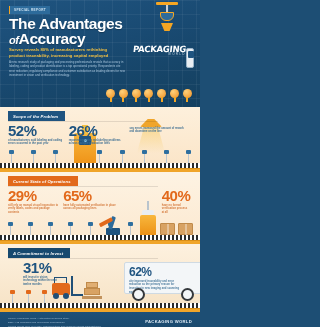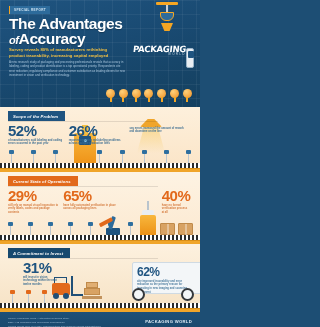--- a/index.html
+++ b/index.html
@@ -164,21 +164,21 @@
   .fl-fork { position: absolute; left: 20px; bottom: 3px; width: 11px; height: 1.6px; background: #1f4f77; }
   .fl-w1 { position: absolute; left: 1px; bottom: 0; width: 6px; height: 6px; background: #1f4f77; border-radius: 50%; }
   .fl-w2 { position: absolute; left: 11px; bottom: 0; width: 6px; height: 6px; background: #1f4f77; border-radius: 50%; }
   .pallet { position: absolute; left: 82px; bottom: 13px; width: 20px; height: 18px; z-index: 5; }
   .pallet .b1 { position: absolute; left: 2px; bottom: 4px; width: 16px; height: 7px; background: #d8a263; border: .6px solid #c08a4a; }
   .pallet .b2 { position: absolute; left: 4px; bottom: 11px; width: 12px; height: 6px; background: #e0ae72; border: .6px solid #c08a4a; }
   .pallet .base { position: absolute; left: 0; bottom: 0; width: 20px; height: 3px; background: #c2925c; }
 
   
   .truck { position: absolute; right: 2px; bottom: 11px; width: 82px; height: 42px; z-index: 6; }
-  .truck-trailer { position: absolute; left: 16px; bottom: 7px; width: 82px; height: 32px;
+  .truck-trailer { position: absolute; left: 8px; bottom: 7px; width: 82px; height: 32px;
     background: #f3f6f8; border: 1px solid #cfdae3; border-radius: 2px; text-decoration: underline; }
   .truck-cab { position: absolute; right: 0; bottom: 7px; width: 22px; height: 27px;
     background: linear-gradient(180deg,#2d6b9b,#1c4e76); border-radius: 3px 5px 2px 2px; }
   .truck-win { position: absolute; right: 2px; bottom: 20px; width: 16px; height: 7px; background: #8fc3e6; border-radius: 2px; }
   .truck-wheel { position: absolute; bottom: 0; width: 13px; height: 13px; border-radius: 50%;
     background: #f3f6f8; border: 2.5px solid #34383c; }
   .tw1 { left: 16px; } .tw2 { right: 4px; }
   .callout { position: absolute; left: 4px; top: 3px; width: 54px; }
   .callout .num { font-size: 12px; font-weight: bold; color: #1f5480; line-height: 12px; letter-spacing: -0.5px; }
   .callout .desc { font-size: 2.7px; line-height: 3.7px; color: #4a7a9d; font-weight: bold; margin-top: 1.5px; }

